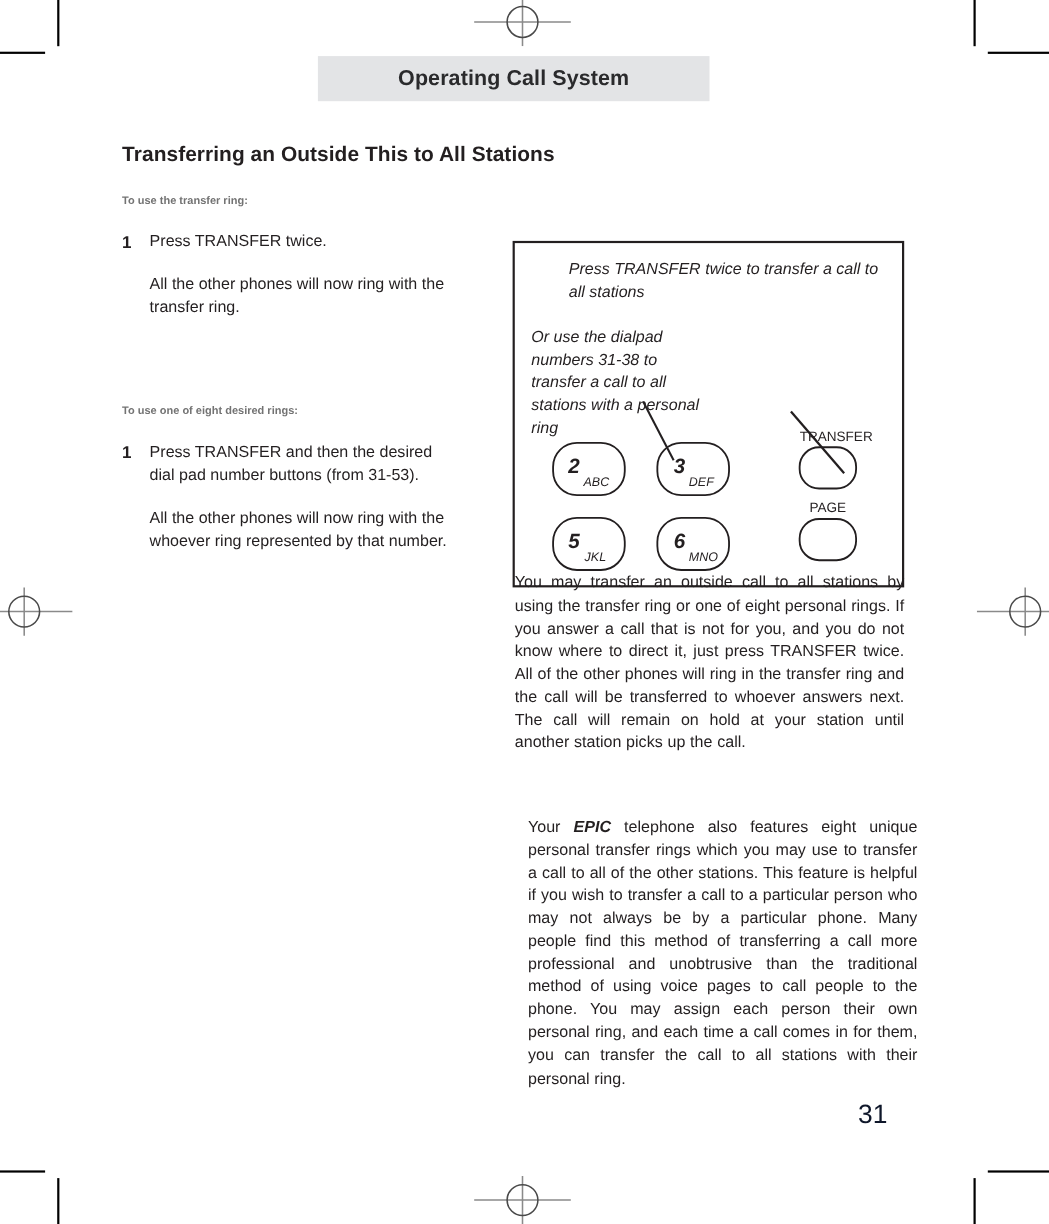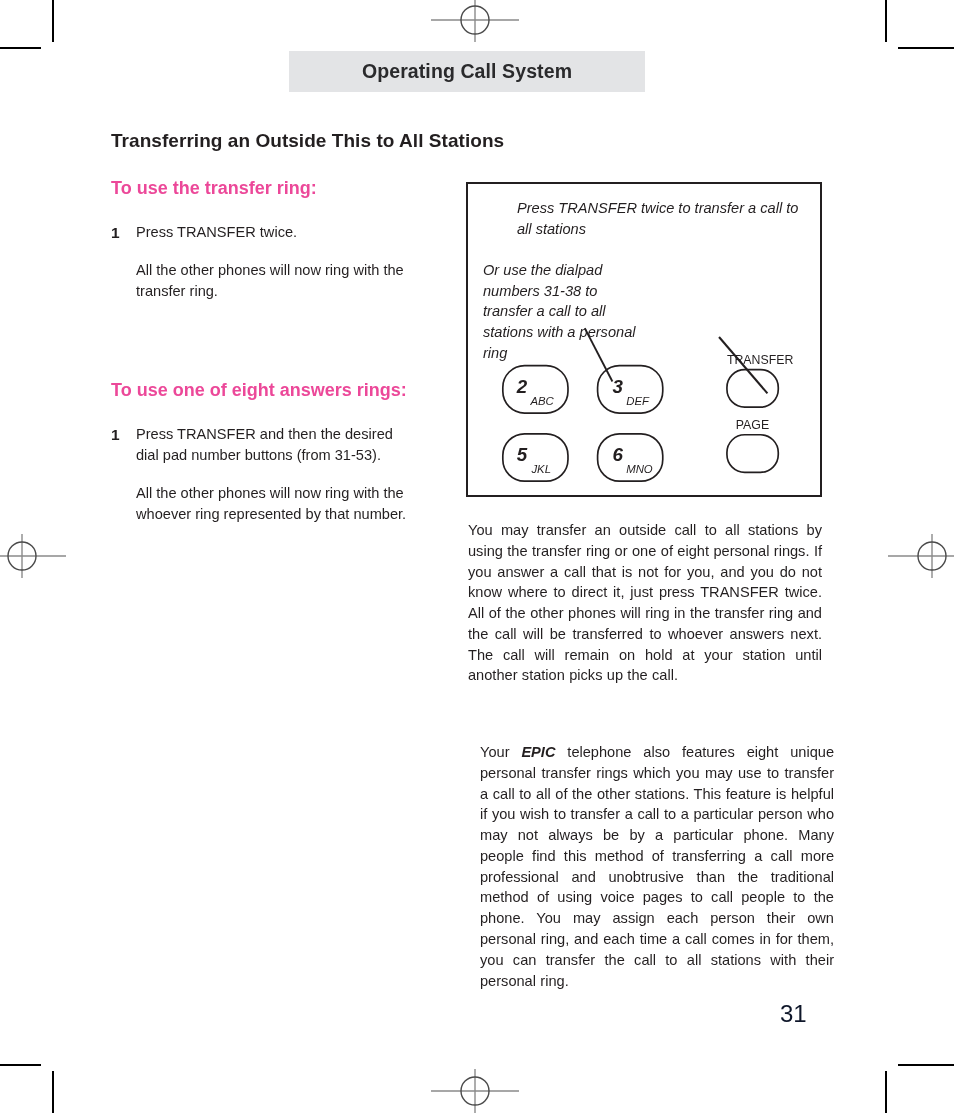--- a/index.html
+++ b/index.html
@@ -69,25 +69,25 @@
   }
 
   
   .col-left {
     position: absolute;
     left: 111px;
     top: 176px;
     width: 300px;
   }
   .sub-head {
-    font-size: 18px;
+    font-size: 10px;
     font-weight: bold;
     line-height: 1.42;
     margin: 0 0 20px 0;
-    color: #ec4899;
+    color: #737373;
   }
   .step {
     position: relative;
     padding-left: 25px;
     font-size: 14.6px;
     line-height: 1.43;
     margin-bottom: 18px;
   }
   .step-num {
     position: absolute;
@@ -110,20 +110,21 @@
     top: 182px;
     width: 358px;
   }
   .figure-box {
     position: relative;
     width: 356px;
     height: 315px;
     border: 2px solid #231f20;
     box-sizing: border-box;
     background: #fff;
+    margin-top: 37px;
   }
   .fig-caption {
     position: absolute;
     font-style: italic;
     font-size: 14.6px;
     line-height: 1.42;
     color: #231f20;
   }
   .cap-top    { left: 49px; top: 14px; width: 290px; }
   .cap-left   { left: 15px; top: 76px; width: 160px; }
@@ -211,21 +212,21 @@
 
     <div class="step">
       <span class="step-num">1</span>
       <span>Press TRANSFER twice.</span>
     </div>
 
     <div class="step-body">All the other phones will now ring with the transfer ring.</div>
 
     <div class="gap-block"></div>
 
-    <h2 class="sub-head">To use one of eight answers rings:</h2>
+    <h2 class="sub-head">To use one of eight desired rings:</h2>
 
     <div class="step">
       <span class="step-num">1</span>
       <span>Press TRANSFER and then the desired dial pad number buttons (from 31-53).</span>
     </div>
 
     <div class="step-body">All the other phones will now ring with the whoever ring represented by that number.</div>
   </div>
 
   <div class="col-right">

